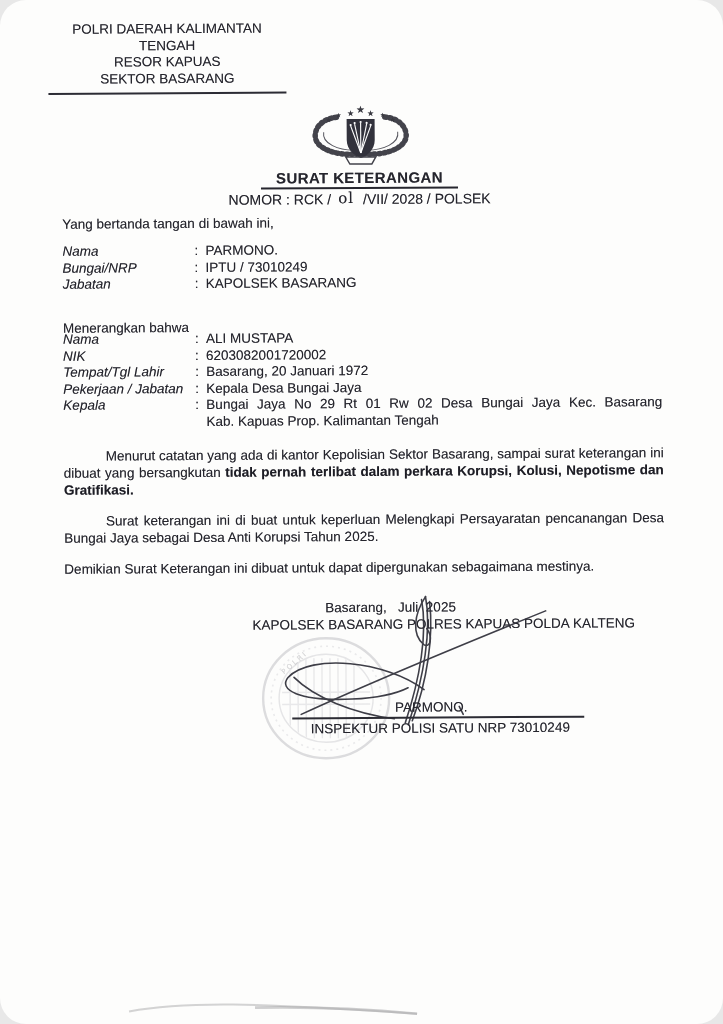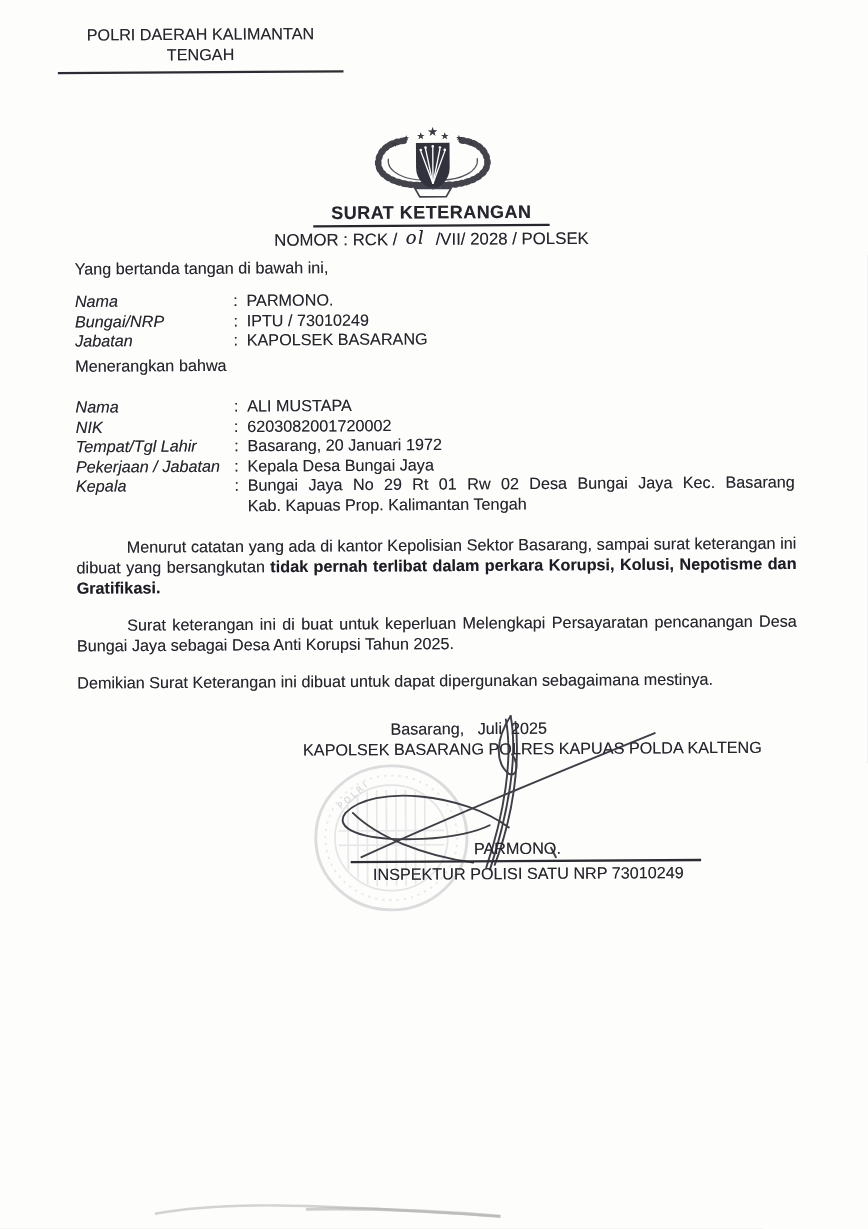--- a/index.html
+++ b/index.html
@@ -1,36 +1,37 @@
 <!DOCTYPE html>
 <html><head>
 <meta charset="utf-8">
 <style>
   html,body{margin:0;padding:0;background:#e8e8e8;}
   .page{
     position:relative;width:723px;height:1024px;margin:0 auto;
     background:#fdfdfc;overflow:hidden;
     font-family:"Liberation Sans",sans-serif;color:#25252d;
     text-shadow:0 0 .3px rgba(30,30,40,.45);
+    border-radius:26px;
   }
   .rot{position:absolute;inset:0;transform:rotate(-.35deg);}
   
   .letterhead{
     position:absolute;left:51px;top:20px;width:238px;text-align:center;
     font-size:13.5px;line-height:16.5px;padding-bottom:5px;
     border-bottom:2px solid #2c2c34;
   }
   
   .emblem{position:absolute;left:306px;top:104px;width:114px;height:64px;}
   
   .title-line{position:absolute;top:169px;left:0;width:100%;text-align:center;
     font-size:15px;font-weight:bold;letter-spacing:.4px;}
   .title-line .t{border-bottom:2px solid #26262e;padding:0 15px 1px;}
   .nomor{position:absolute;top:190px;left:0;width:100%;text-align:center;font-size:14px;}
-  .hand{font-family:"DejaVu Serif",serif;font-style:italic;font-size:15px;
+  .hand{font-family:"DejaVu Serif",serif;font-size:15px;
     letter-spacing:1px;margin:0 9px 0 7px;position:relative;top:-1px;}
   
   .textline{position:absolute;left:64px;font-size:13.5px;}
   .kv{position:absolute;left:64px;font-size:13.5px;line-height:16.5px;width:600px;}
   .kv .row{display:flex;align-items:flex-start;}
   .kv .lbl{width:132px;flex:none;font-style:italic;}
   .kv .col{width:11px;flex:none;}
   .kv .val{flex:1;}
   .val-j{width:456px;text-align:justify;text-align-last:justify;}
   
@@ -54,20 +55,22 @@
   .scan-edge{position:absolute;left:122px;top:996px;width:300px;height:24px;}
 </style>
 </head>
 <body>
 
 <div class="page">
  <div class="rot">
 
   <header class="letterhead">
     <div>POLRI DAERAH KALIMANTAN TENGAH</div>
+    <div>RESOR KAPUAS</div>
+    <div>SEKTOR BASARANG</div>
   </header>
 
   <div class="emblem">
     <svg viewBox="0 0 114 64" width="114" height="64" aria-hidden="true">
 
       <path d="M54 50 C28 52 8 42 12 28 C14 19 24 13 36 13" fill="none" stroke="#43434b" stroke-width="5.5" stroke-dasharray="1.6 3.4" stroke-linecap="round"></path>
       <path d="M60 50 C86 52 106 42 102 28 C100 19 90 13 78 13" fill="none" stroke="#43434b" stroke-width="5.5" stroke-dasharray="1.6 3.4" stroke-linecap="round"></path>
       <path d="M54 46 C34 47 18 39 20 28" fill="none" stroke="#55555d" stroke-width="1"></path>
       <path d="M60 46 C80 47 96 39 94 28" fill="none" stroke="#55555d" stroke-width="1"></path>
 
@@ -121,21 +124,21 @@
           <span class="col">:</span>
           <span class="val">IPTU / 73010249</span>
     </div>
     <div class="row">
       <span class="lbl">Jabatan</span>
           <span class="col">:</span>
           <span class="val">KAPOLSEK BASARANG</span>
     </div>
   </div>
 
-  <div class="textline" style="top:296px">Menerangkan bahwa</div>
+  <div class="textline" style="top:319px">Menerangkan bahwa</div>
 
   <div class="kv" style="top:330px">
     <div class="row">
       <span class="lbl">Nama</span>
           <span class="col">:</span>
           <span class="val">ALI MUSTAPA</span>
     </div>
     <div class="row">
       <span class="lbl">NIK</span>
           <span class="col">:</span>

